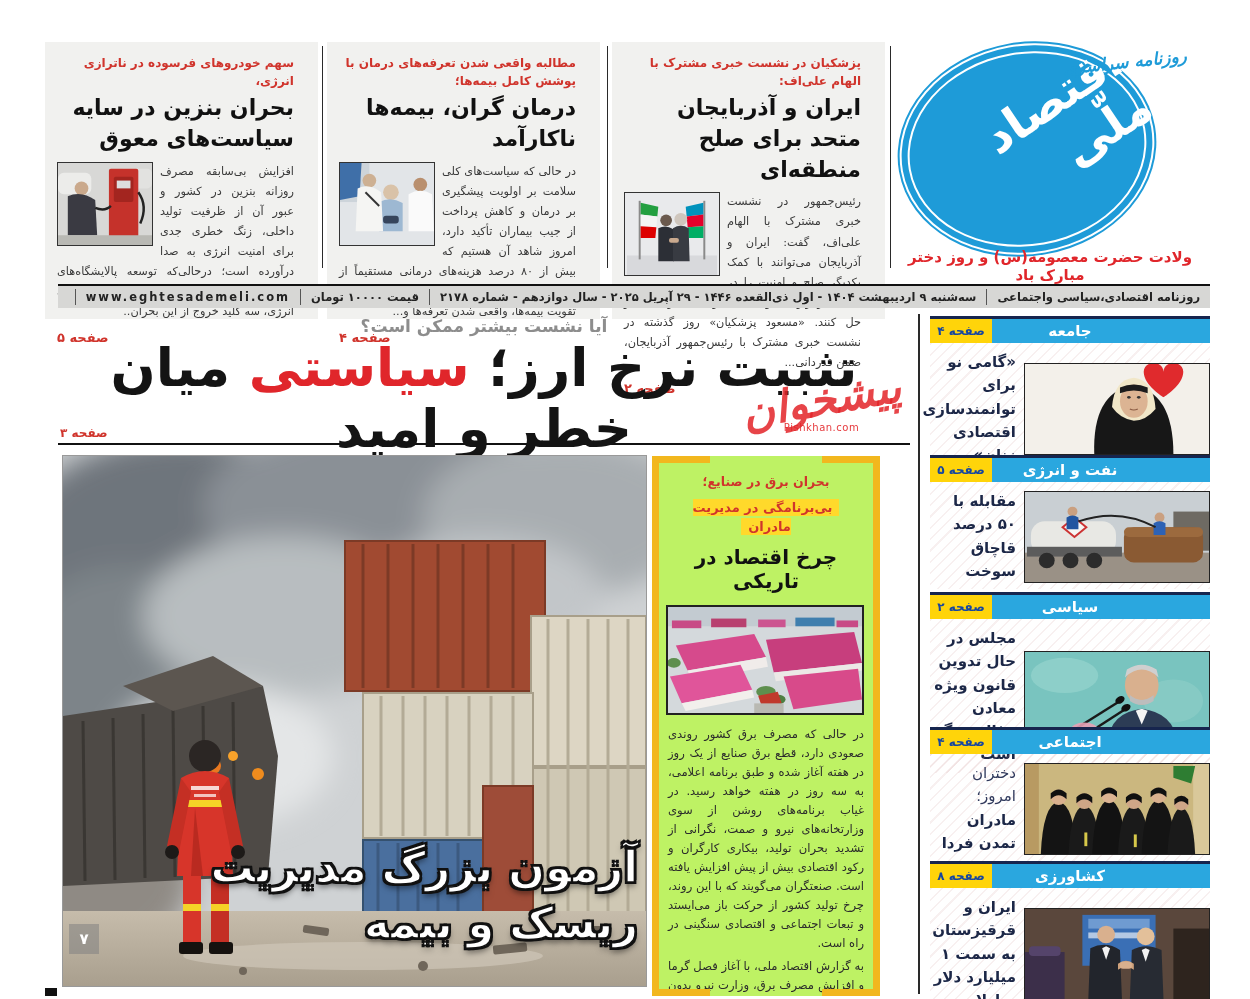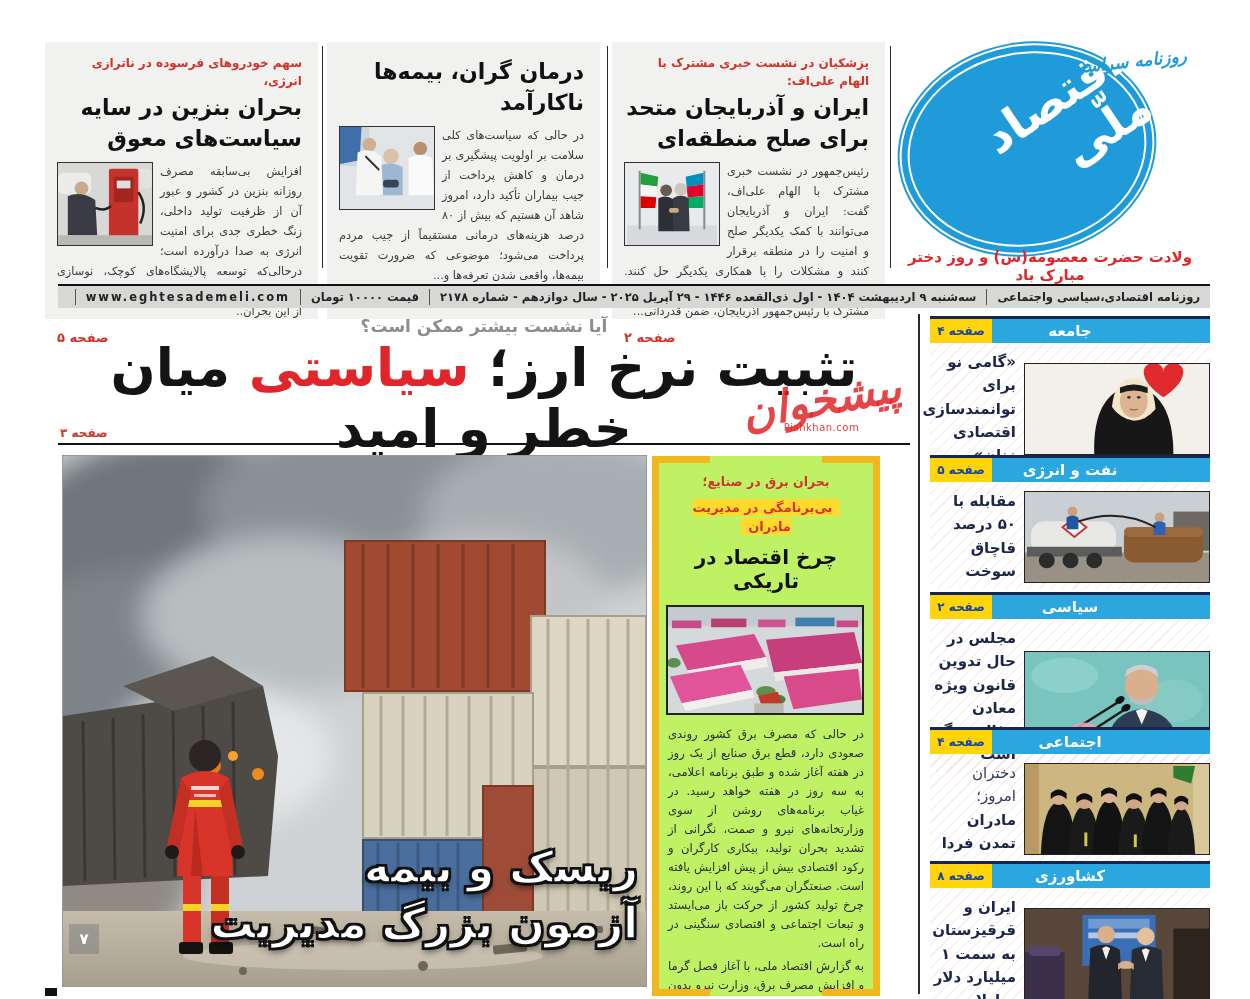--- a/index.html
+++ b/index.html
@@ -11,21 +11,21 @@
   .logo-ellipse { position:absolute; left:8px; top:20px; width:252px; height:206px; background:#1e9bd8;
     border-radius:50%; transform:rotate(-10deg); box-shadow:0 0 0 2px #fff, 0 0 0 4px #1e9bd8; }
   .logo-ring { position:absolute; inset:6px; border:2px solid #fff; border-radius:50%; }
   .logo-text { position:absolute; left:0; top:0; width:100%; height:100%; display:flex; align-items:center; justify-content:center;
     color:#fff; font-size:47px; font-weight:bold; transform:rotate(-24deg); letter-spacing:1px; }
   .logo-tagline { position:absolute; right:28px; top:26px; color:#1e9bd8; font-size:17px; font-weight:bold;
     font-style:italic; transform:rotate(-6deg); }
   .occasion { position:absolute; right:4px; bottom:0; width:100%; text-align:center; color:#e0262b; font-size:15px; font-weight:bold; }
 
   
-  .story-box { position:absolute; top:42px; height:277px; width:273px; background:#f1f1ef; padding:12px 16px 8px 12px; }
+  .story-box { position:absolute; top:42px; height:277px; width:273px; background:#f1f1ef; padding:12px 24px 8px 12px; }
   .sb-kicker { color:#d0342c; font-size:12px; font-weight:bold; text-align:right; line-height:1.5; }
   .sb-headline { color:#111; font-size:22px; font-weight:800; text-align:right; line-height:1.4; margin-top:3px; letter-spacing:-0.5px; }
   .sb-body { margin-top:7px; font-size:11.3px; line-height:1.78; color:#3a3a3a; text-align:justify; }
   .sb-photo { float:left; width:96px; height:84px; border:1px solid #333; margin-right:7px; margin-bottom:2px; }
   .sb-page { color:#d0342c; font-size:13px; font-weight:bold; text-align:left; margin-top:4px; clear:both; }
   .vdiv { position:absolute; top:46px; width:1px; height:222px; background:#2a2a2a; }
 
   
   .info-bar { position:absolute; left:58px; top:284px; width:1152px; height:24px; background:#d7d7d5;
     border-top:2px solid #111; display:flex; flex-direction:row; align-items:center; font-size:11.5px; color:#222; }
@@ -120,20 +120,21 @@
         <circle cx="57" cy="27" r="6.5" fill="#cfc6bd"></circle>
         <path d="M49 36 Q57 31 65 36 L66 70 L49 70 Z" fill="#383b42"></path>
         <rect x="45" y="46" width="10" height="5" rx="2" fill="#c9a98e"></rect>
       </svg>
       <span>رئیس‌جمهور در نشست خبری مشترک با الهام علی‌اف، گفت: ایران و آذربایجان می‌توانند با کمک یکدیگر صلح و امنیت را در منطقه برقرار کنند و مشکلات را با همکاری یکدیگر حل کنند. «مسعود پزشکیان» روز گذشته در نشست خبری مشترک با رئیس‌جمهور آذربایجان، ضمن قدردانی...</span>
       <div class="sb-page">صفحه ۲</div>
     </div>
   </div>
 
   <div class="story-box" style="left:327px;">
+    <div class="sb-kicker">مطالبه واقعی شدن تعرفه‌های درمان با پوشش کامل بیمه‌ها؛</div>
     <div class="sb-headline">درمان گران، بیمه‌ها ناکارآمد</div>
     <div class="sb-body">
       <svg class="sb-photo" viewBox="0 0 96 84" preserveAspectRatio="none">
         <rect width="96" height="84" fill="#e2e5e8"></rect>
         <rect x="0" y="0" width="30" height="40" fill="#cdd4da"></rect>
         <path d="M0 0 L22 0 L20 34 L0 38 Z" fill="#3f6fa8"></path>
         <circle cx="52" cy="30" r="8" fill="#d9c2a8"></circle>
         <path d="M40 40 Q52 34 64 41 L64 70 L40 70 Z" fill="#9db8d2"></path>
         <circle cx="30" cy="18" r="7" fill="#cdb093"></circle>
         <path d="M18 26 Q30 20 42 30 L44 70 L16 70 Z" fill="#f5f5f3"></path>
@@ -298,22 +299,22 @@
         <rect x="148" y="420" width="18" height="70" fill="#c42f24"></rect>
         <rect x="120" y="448" width="18" height="7" fill="#f5d327"></rect>
         <rect x="148" y="448" width="18" height="7" fill="#f5d327"></rect>
         <rect x="116" y="486" width="24" height="12" rx="3" fill="#15120f"></rect>
         <rect x="146" y="486" width="24" height="12" rx="3" fill="#15120f"></rect>
         <rect x="128" y="330" width="28" height="4" fill="#fff" opacity=".8"></rect>
         <rect x="131" y="338" width="22" height="3" fill="#fff" opacity=".7"></rect>
       </g>
     </svg>
     <div class="photo-headline">
+      <div>آزمون بزرگ مدیریت</div>
       <div>ریسک و بیمه</div>
-      <div>آزمون بزرگ مدیریت</div>
     </div>
     <div class="page-marker">۷</div>
   </div>
 
   <div class="yellow-box">
     <div class="yb-frame yb-l"></div>
     <div class="yb-frame yb-r"></div>
     <div class="yb-frame yb-tl"></div>
     <div class="yb-frame yb-tr"></div>
     <div class="yb-frame yb-bl"></div>

